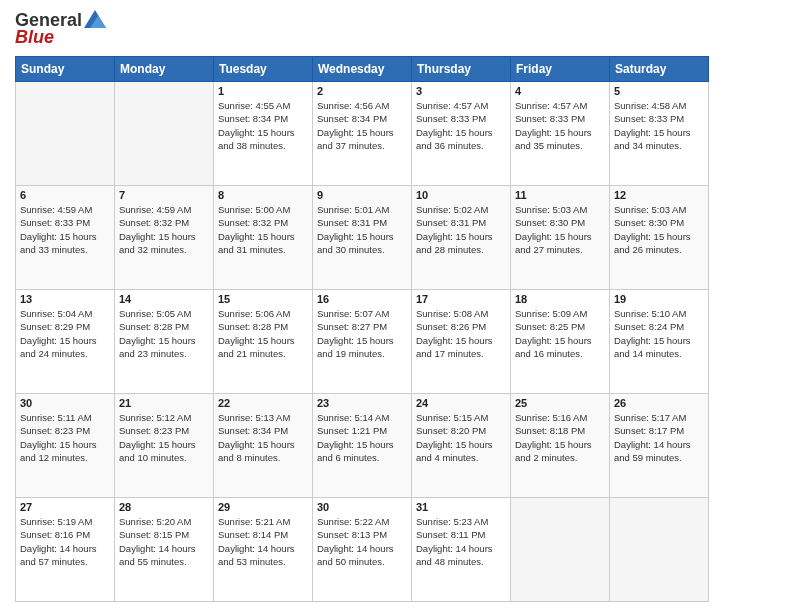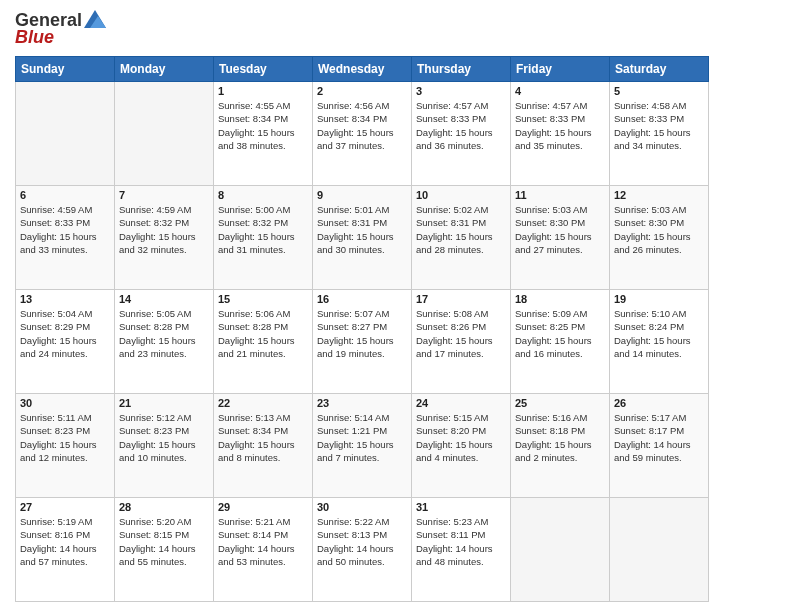--- a/index.html
+++ b/index.html
@@ -307,21 +307,21 @@
           <div>Sunrise: 5:13 AM</div>
           <div>Sunset: 8:34 PM</div>
           <div>Daylight: 15 hours and 8 minutes.</div>
         </div>
       </td>
           <td>
         <div class="day-number">23</div>
         <div class="cell-info">
           <div>Sunrise: 5:14 AM</div>
           <div>Sunset: 1:21 PM</div>
-          <div>Daylight: 15 hours and 7 minutes.</div>
+          <div>Daylight: 15 hours and 6 minutes.</div>
         </div>
       </td>
           <td>
         <div class="day-number">24</div>
         <div class="cell-info">
           <div>Sunrise: 5:15 AM</div>
           <div>Sunset: 8:20 PM</div>
           <div>Daylight: 15 hours and 4 minutes.</div>
         </div>
       </td>

